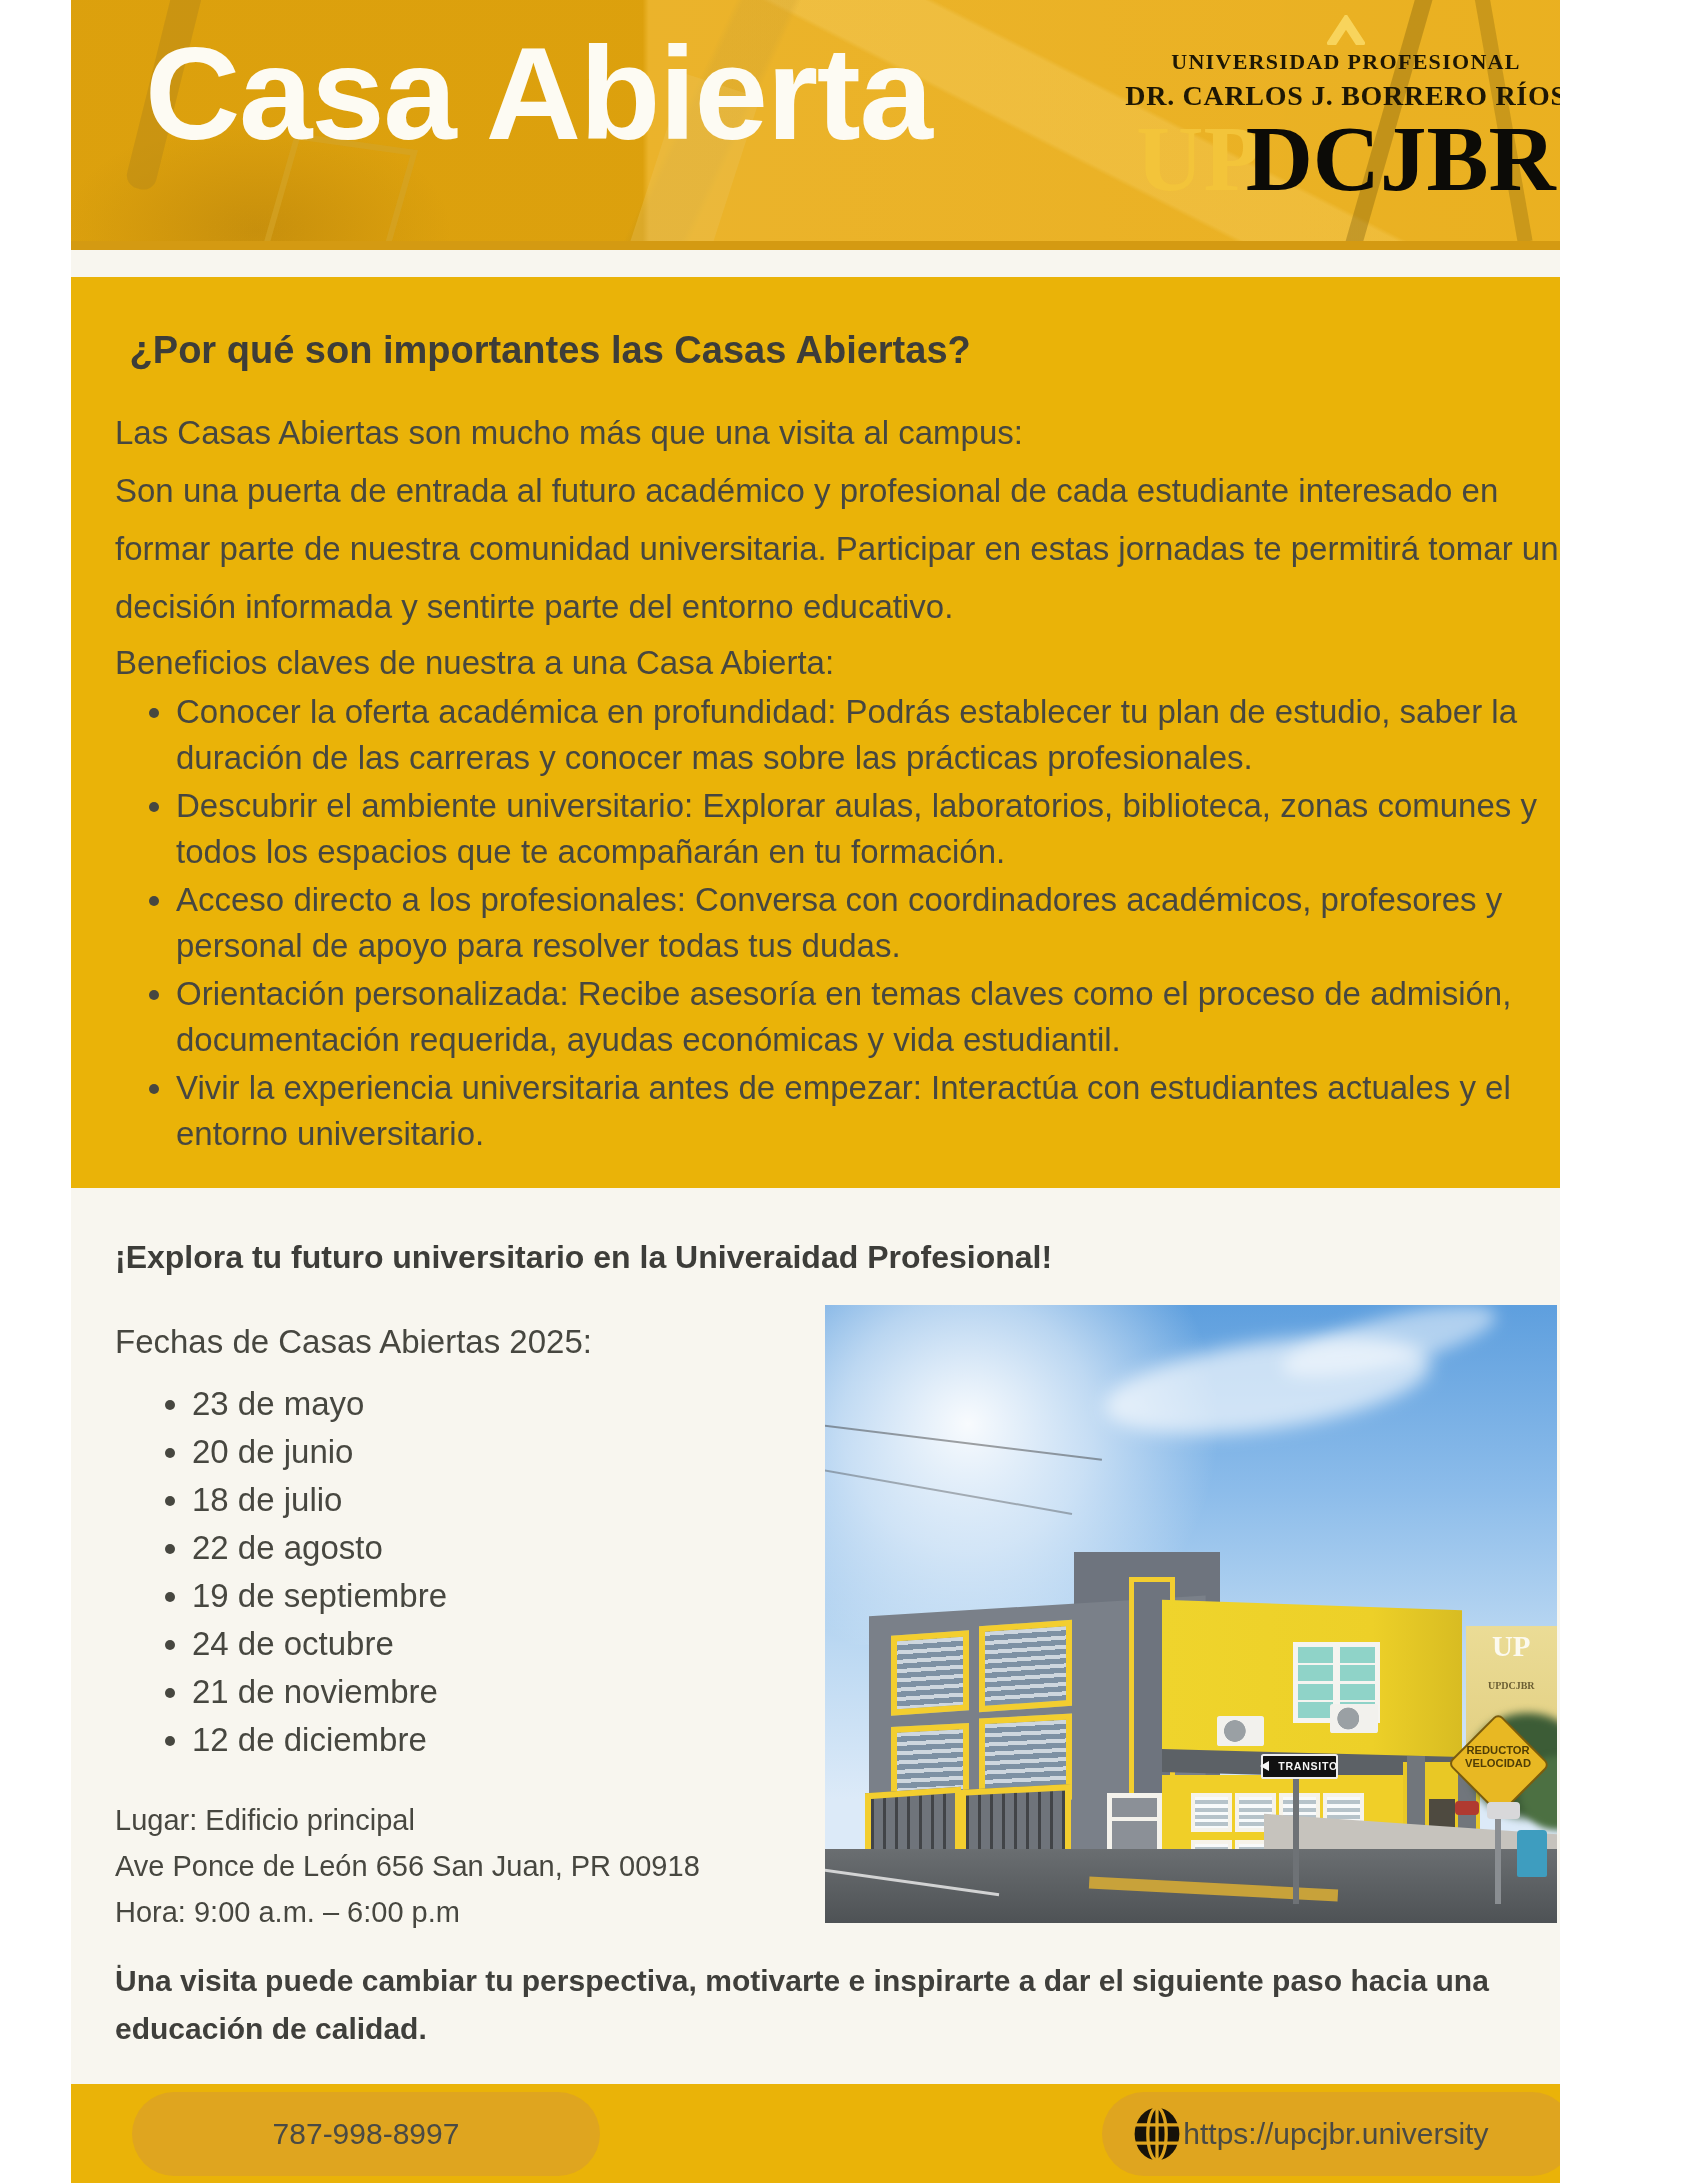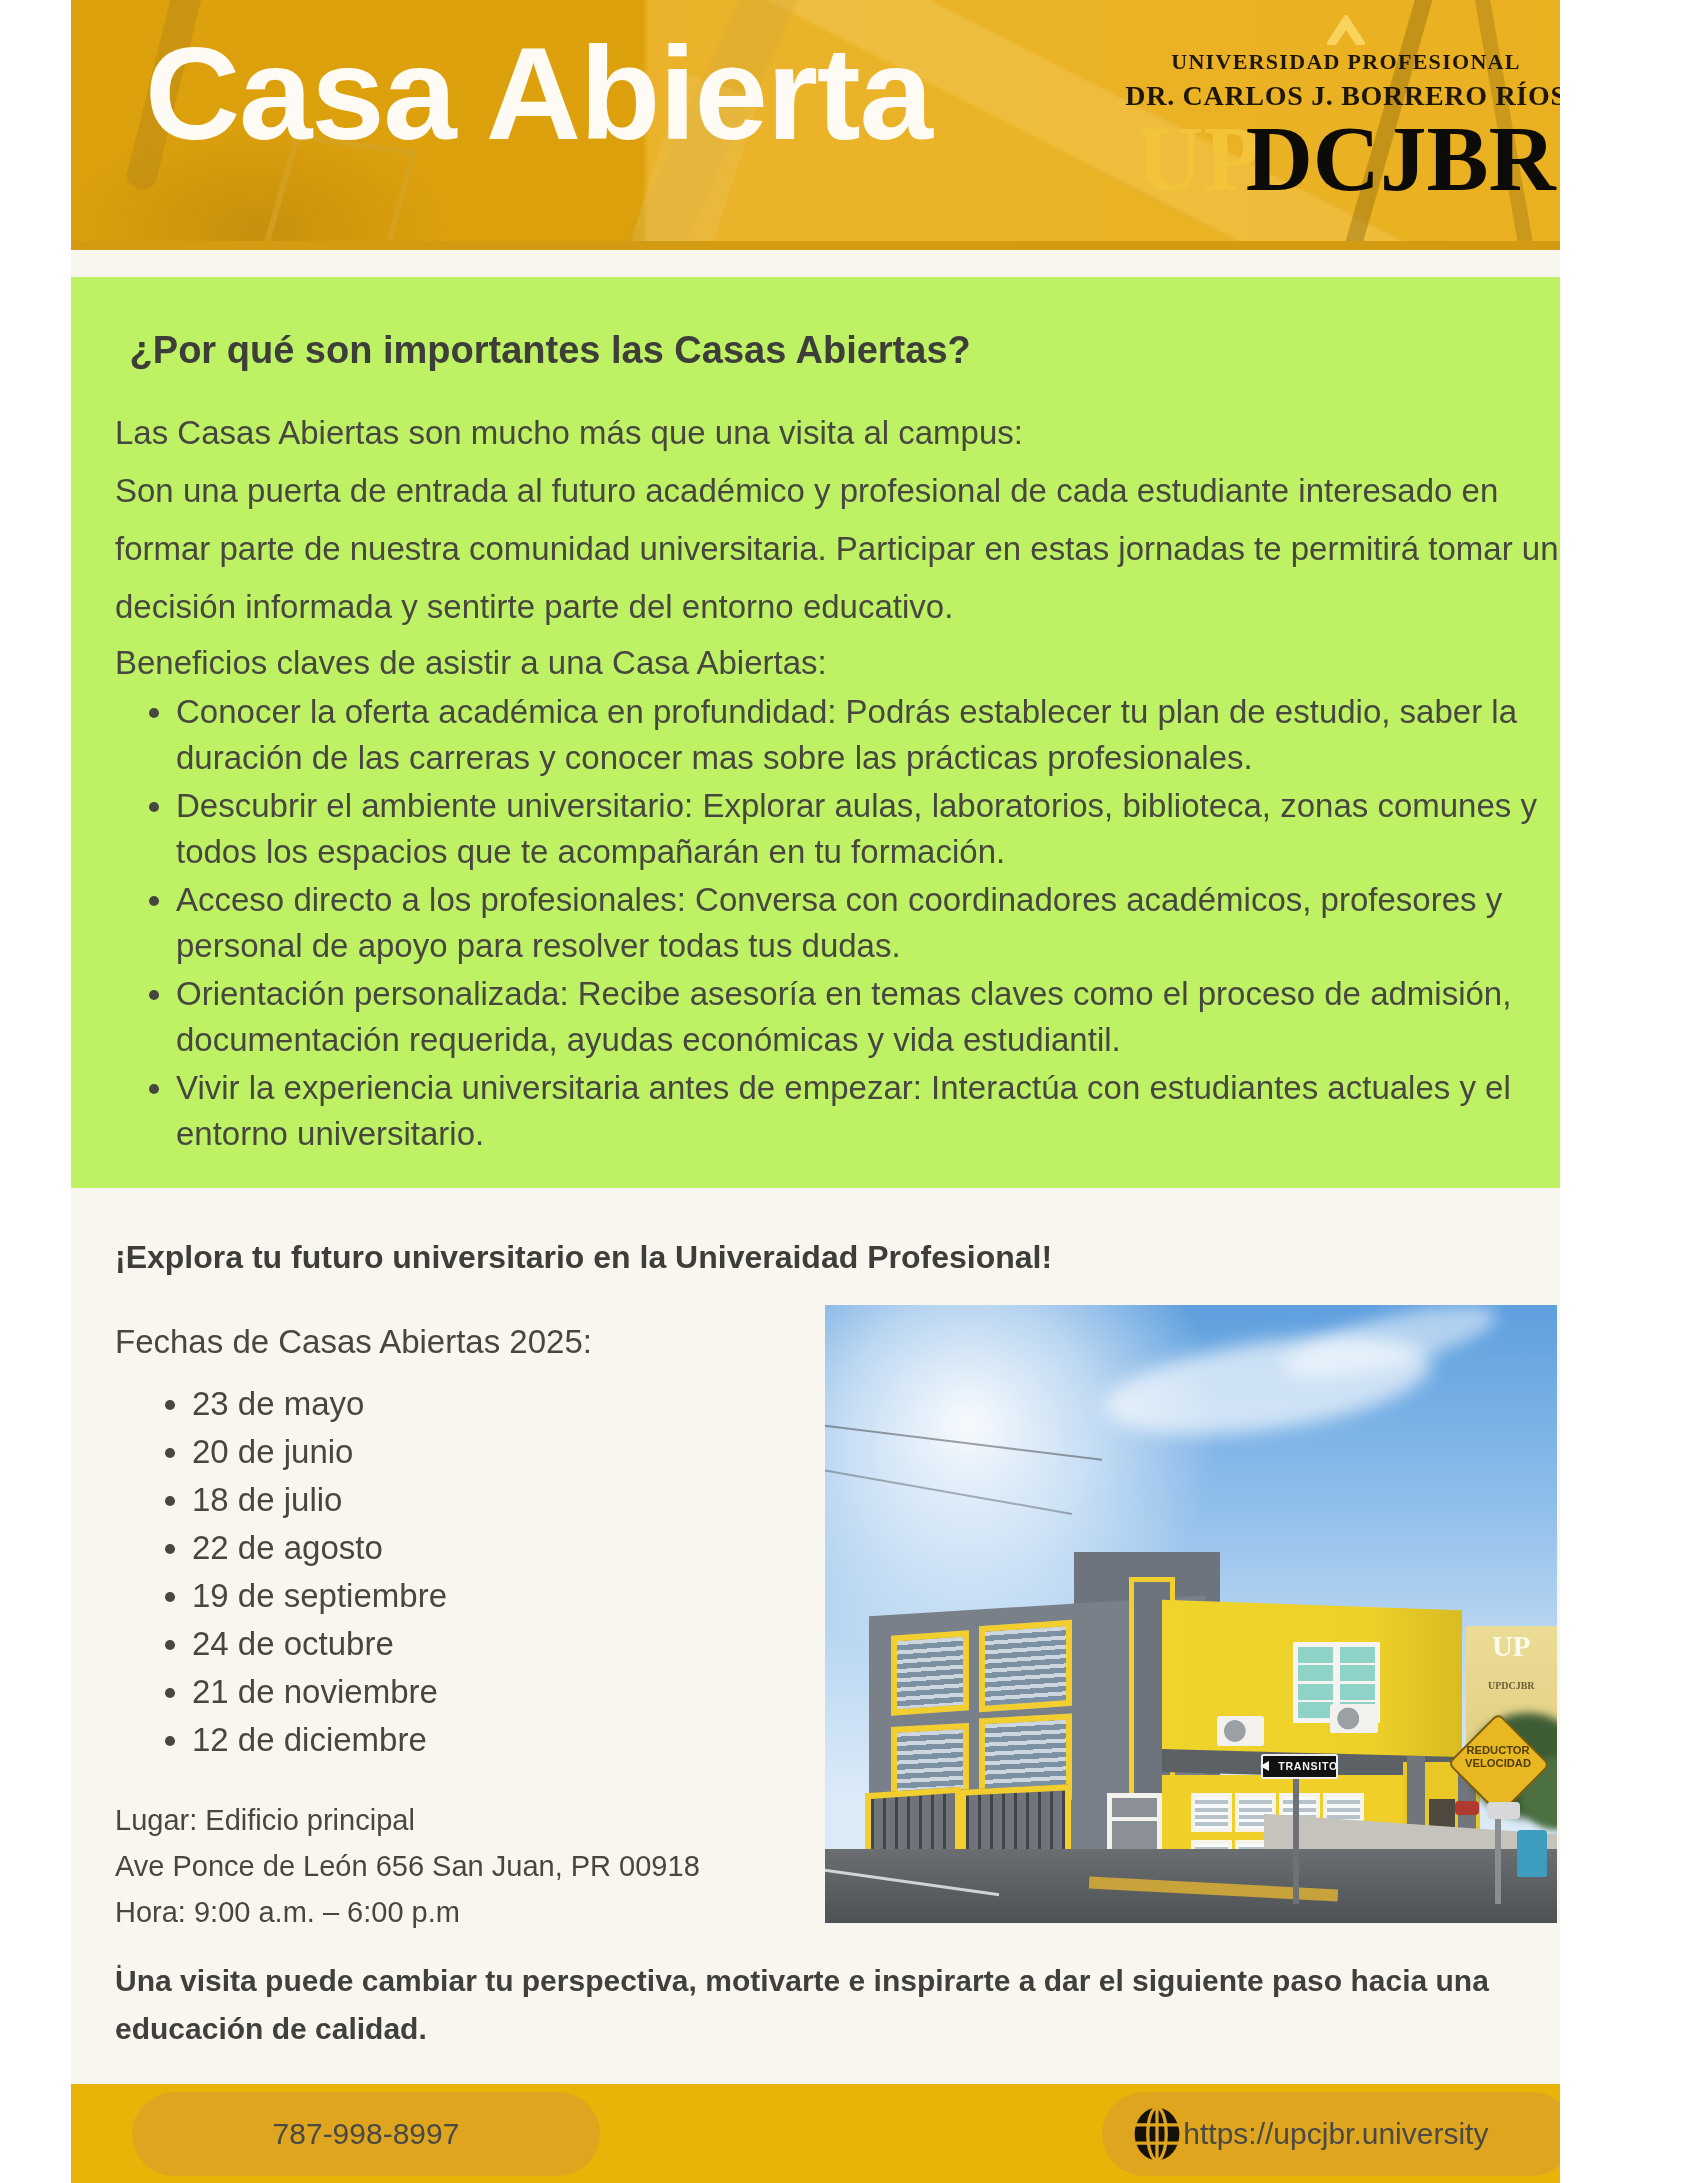--- a/index.html
+++ b/index.html
@@ -26,21 +26,21 @@
   .logo{position:absolute;top:14.6px;right:32px;width:476px;text-align:center;color:#1E1704;
         font-family:"Liberation Serif","DejaVu Serif",serif;}
   .chev{display:block;margin:0 auto 4px auto;}
   .logo-l1{font-size:22px;font-weight:700;letter-spacing:1.3px;}
   .logo-l2{font-size:28px;font-weight:700;letter-spacing:0.7px;margin-top:5.3px;}
   .logo-row{margin-top:0;line-height:1.0;font-weight:700;font-size:93px;white-space:nowrap;}
   .logo-up{color:#F3C43A;}
   .logo-dcjbr{color:#0C0B07;margin-left:-14.6px;}
 
   
-  .why-panel{position:absolute;left:0;top:277px;width:100%;height:911px;background:#bef264;overflow:hidden;}
+  .why-panel{position:absolute;left:0;top:277px;width:100%;height:911px;background:#eab308;overflow:hidden;}
   .why-inner{padding:52px 26.5px 0 44px;}
   .why-heading{margin:0 0 0 14.6px;font-size:38px;font-weight:700;color:#3D3D39;}
   .intro{margin:0;font-size:33px;line-height:58px;}
   .intro-first{margin-top:32px;}
   .benefits-heading{margin:6.6px 0 0 0;font-size:33px;line-height:40px;}
   .benefits{margin:6.6px 0 0 0;padding-left:61px;}
   .benefits li{font-size:33px;line-height:46px;margin-bottom:2px;}
   .benefits li::marker{color:#474740;}
 
   
@@ -153,21 +153,21 @@
         </div>
       </div>
       <div class="header-strip"></div>
     </header>
 
     <section class="why-panel">
       <div class="why-inner">
         <h2 class="why-heading">¿Por qué son importantes las Casas Abiertas?</h2>
         <p class="intro intro-first">Las Casas Abiertas son mucho más que una visita al campus:</p>
         <p class="intro">Son una puerta de entrada al futuro académico y profesional de cada estudiante interesado en formar parte de nuestra comunidad universitaria. Participar en estas jornadas te permitirá tomar una decisión informada y sentirte parte del entorno educativo.</p>
-        <p class="intro benefits-heading">Beneficios claves de asistir a una Casa Abiertas:</p>
+        <p class="intro benefits-heading">Beneficios claves de nuestra a una Casa Abierta:</p>
         <ul class="benefits">
           <li>Conocer la oferta académica en profundidad: Podrás establecer tu plan de estudio, saber la duración de las carreras y conocer mas sobre las prácticas profesionales.</li>
           <li> Descubrir el ambiente universitario: Explorar aulas, laboratorios, biblioteca, zonas comunes y todos los espacios que te acompañarán en tu formación.</li>
           <li>Acceso directo a los profesionales: Conversa con coordinadores académicos, profesores y personal de apoyo para resolver todas tus dudas.</li>
           <li>Orientación personalizada: Recibe asesoría en temas claves como el proceso de admisión, documentación requerida, ayudas económicas y vida estudiantil.</li>
           <li>Vivir la experiencia universitaria antes de empezar: Interactúa con estudiantes actuales y el entorno universitario.</li>
         </ul>
       </div>
     </section>
 

